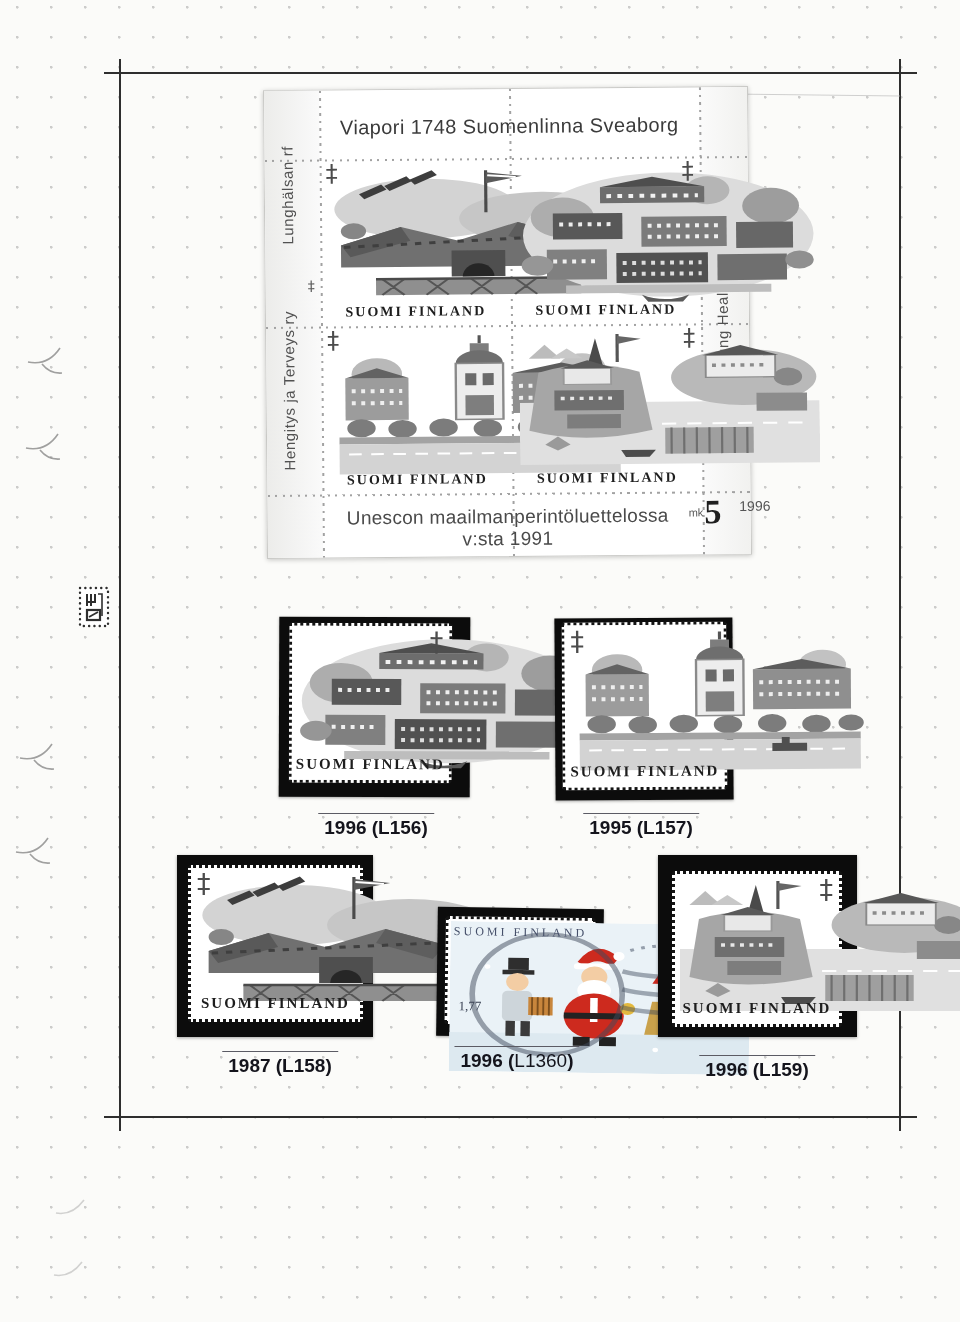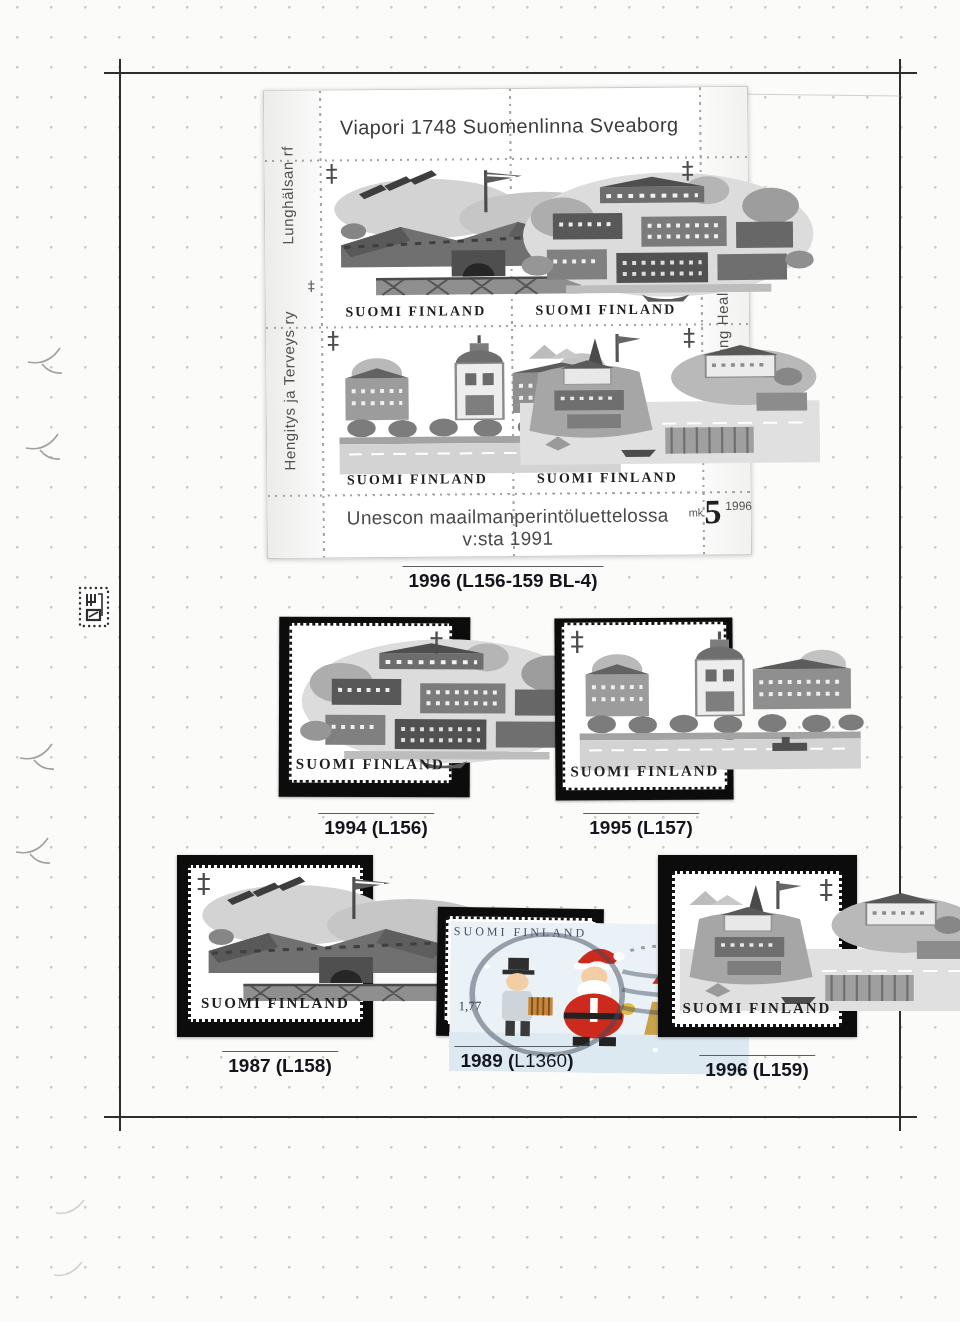--- a/index.html
+++ b/index.html
@@ -31,21 +31,21 @@
   .vwrap{position:absolute;}
   .vwrap span{display:block;writing-mode:vertical-rl;transform:rotate(180deg);
     font-size:15px;color:#515151;letter-spacing:.6px;white-space:nowrap;font-weight:400;}
   .sheet-title{position:absolute;left:55px;width:380px;top:26px;text-align:center;
     font-size:20px;color:#3b3b3b;letter-spacing:.4px;font-weight:400;}
   .sheet-footer{position:absolute;left:60px;width:360px;top:417px;text-align:center;
     font-size:19px;color:#4a4a4a;letter-spacing:.3px;}
   .denom{position:absolute;left:421px;top:408px;width:60px;display:flex;align-items:center;color:#333;}
   .denom .mk{font-size:11px;color:#555;margin-right:1px;}
   .denom .five{font-family:"Liberation Serif",serif;font-weight:700;font-size:34px;line-height:1;color:#1f1f1f;}
-  .denom .yr{font-size:12px;color:#555;margin-left:4px;margin-top:-12px;}
+  .denom .yr{font-size:14px;color:#555;margin-left:18px;margin-top:-12px;}
   .perf-v{position:absolute;top:0;bottom:0;width:2px;
     background:repeating-linear-gradient(to bottom,#a2a2a2 0 2.4px,transparent 2.4px 7.5px);}
   .perf-h{position:absolute;left:0;right:0;height:2px;
     background:repeating-linear-gradient(to right,#a2a2a2 0 2.4px,transparent 2.4px 7.5px);}
   .sstamp{position:absolute;}
   .sstamp .art{position:absolute;left:8px;right:8px;top:8px;bottom:28px;}
   .country{position:absolute;bottom:6px;left:0;right:0;text-align:center;
     font-family:"Liberation Serif",serif;font-weight:700;font-size:14px;
     letter-spacing:2px;color:#1e1e1e;white-space:nowrap;}
   .cross{position:absolute;top:2px;font-family:"DejaVu Sans",sans-serif;
@@ -313,35 +313,32 @@
     </div>
 
     <div class="sheet-footer">Unescon maailmanperintöluettelossa v:sta 1991</div>
     <div class="denom">
       <span class="mk">mk</span>
       <span class="five">5</span>
       <span class="yr">1996</span>
     </div>
   </div>
 
-  <div class="cap" style="left:503px;top:566px">
-    <span>1996 (L156-159 BL-4)</span>
-  </div>
 
   <div class="mount" style="left:279px;top:617px;width:191px;height:180px;transform:rotate(0.2deg)">
     <div class="stamp" style="left:10px;top:6px;right:18px;bottom:14px">
       <svg class="art">
           <use href="#art-town"></use>
         </svg>
       <span class="cross tr">‡</span>
       <span class="country">SUOMI FINLAND</span>
     </div>
   </div>
   <div class="cap" style="left:376px;top:813px">
-    <span>1994 (L156)</span>
+    <span>1996 (L156)</span>
   </div>
 
   <div class="mount" style="left:555px;top:618px;width:178px;height:182px;transform:rotate(-0.4deg)">
     <div class="stamp" style="left:7px;top:4px;right:6px;bottom:10px">
       <svg class="art">
           <use href="#art-church"></use>
         </svg>
       <span class="cross tl">‡</span>
       <span class="country">SUOMI FINLAND</span>
     </div>
@@ -366,21 +363,21 @@
   <div class="mount" style="left:437px;top:908px;width:166px;height:129px;transform:rotate(0.8deg)">
     <div class="stamp xmas" style="left:8px;top:9px;right:8px;bottom:12px">
       <svg class="art">
           <use href="#art-santa"></use>
         </svg>
       <span class="xmas-country">SUOMI FINLAND</span>
       <span class="xmas-value">1,77</span>
     </div>
   </div>
   <div class="cap" style="left:517px;top:1046px">
-    <span><span>1989 (</span><span class="lite">L1360</span><span>)</span></span>
+    <span><span>1996 (</span><span class="lite">L1360</span><span>)</span></span>
   </div>
 
   <div class="mount" style="left:658px;top:855px;width:199px;height:182px">
     <div class="stamp" style="left:14px;top:16px;right:15px;bottom:10px">
       <svg class="art">
           <use href="#art-harbor"></use>
         </svg>
       <span class="cross tr">‡</span>
       <span class="country">SUOMI FINLAND</span>
     </div>

